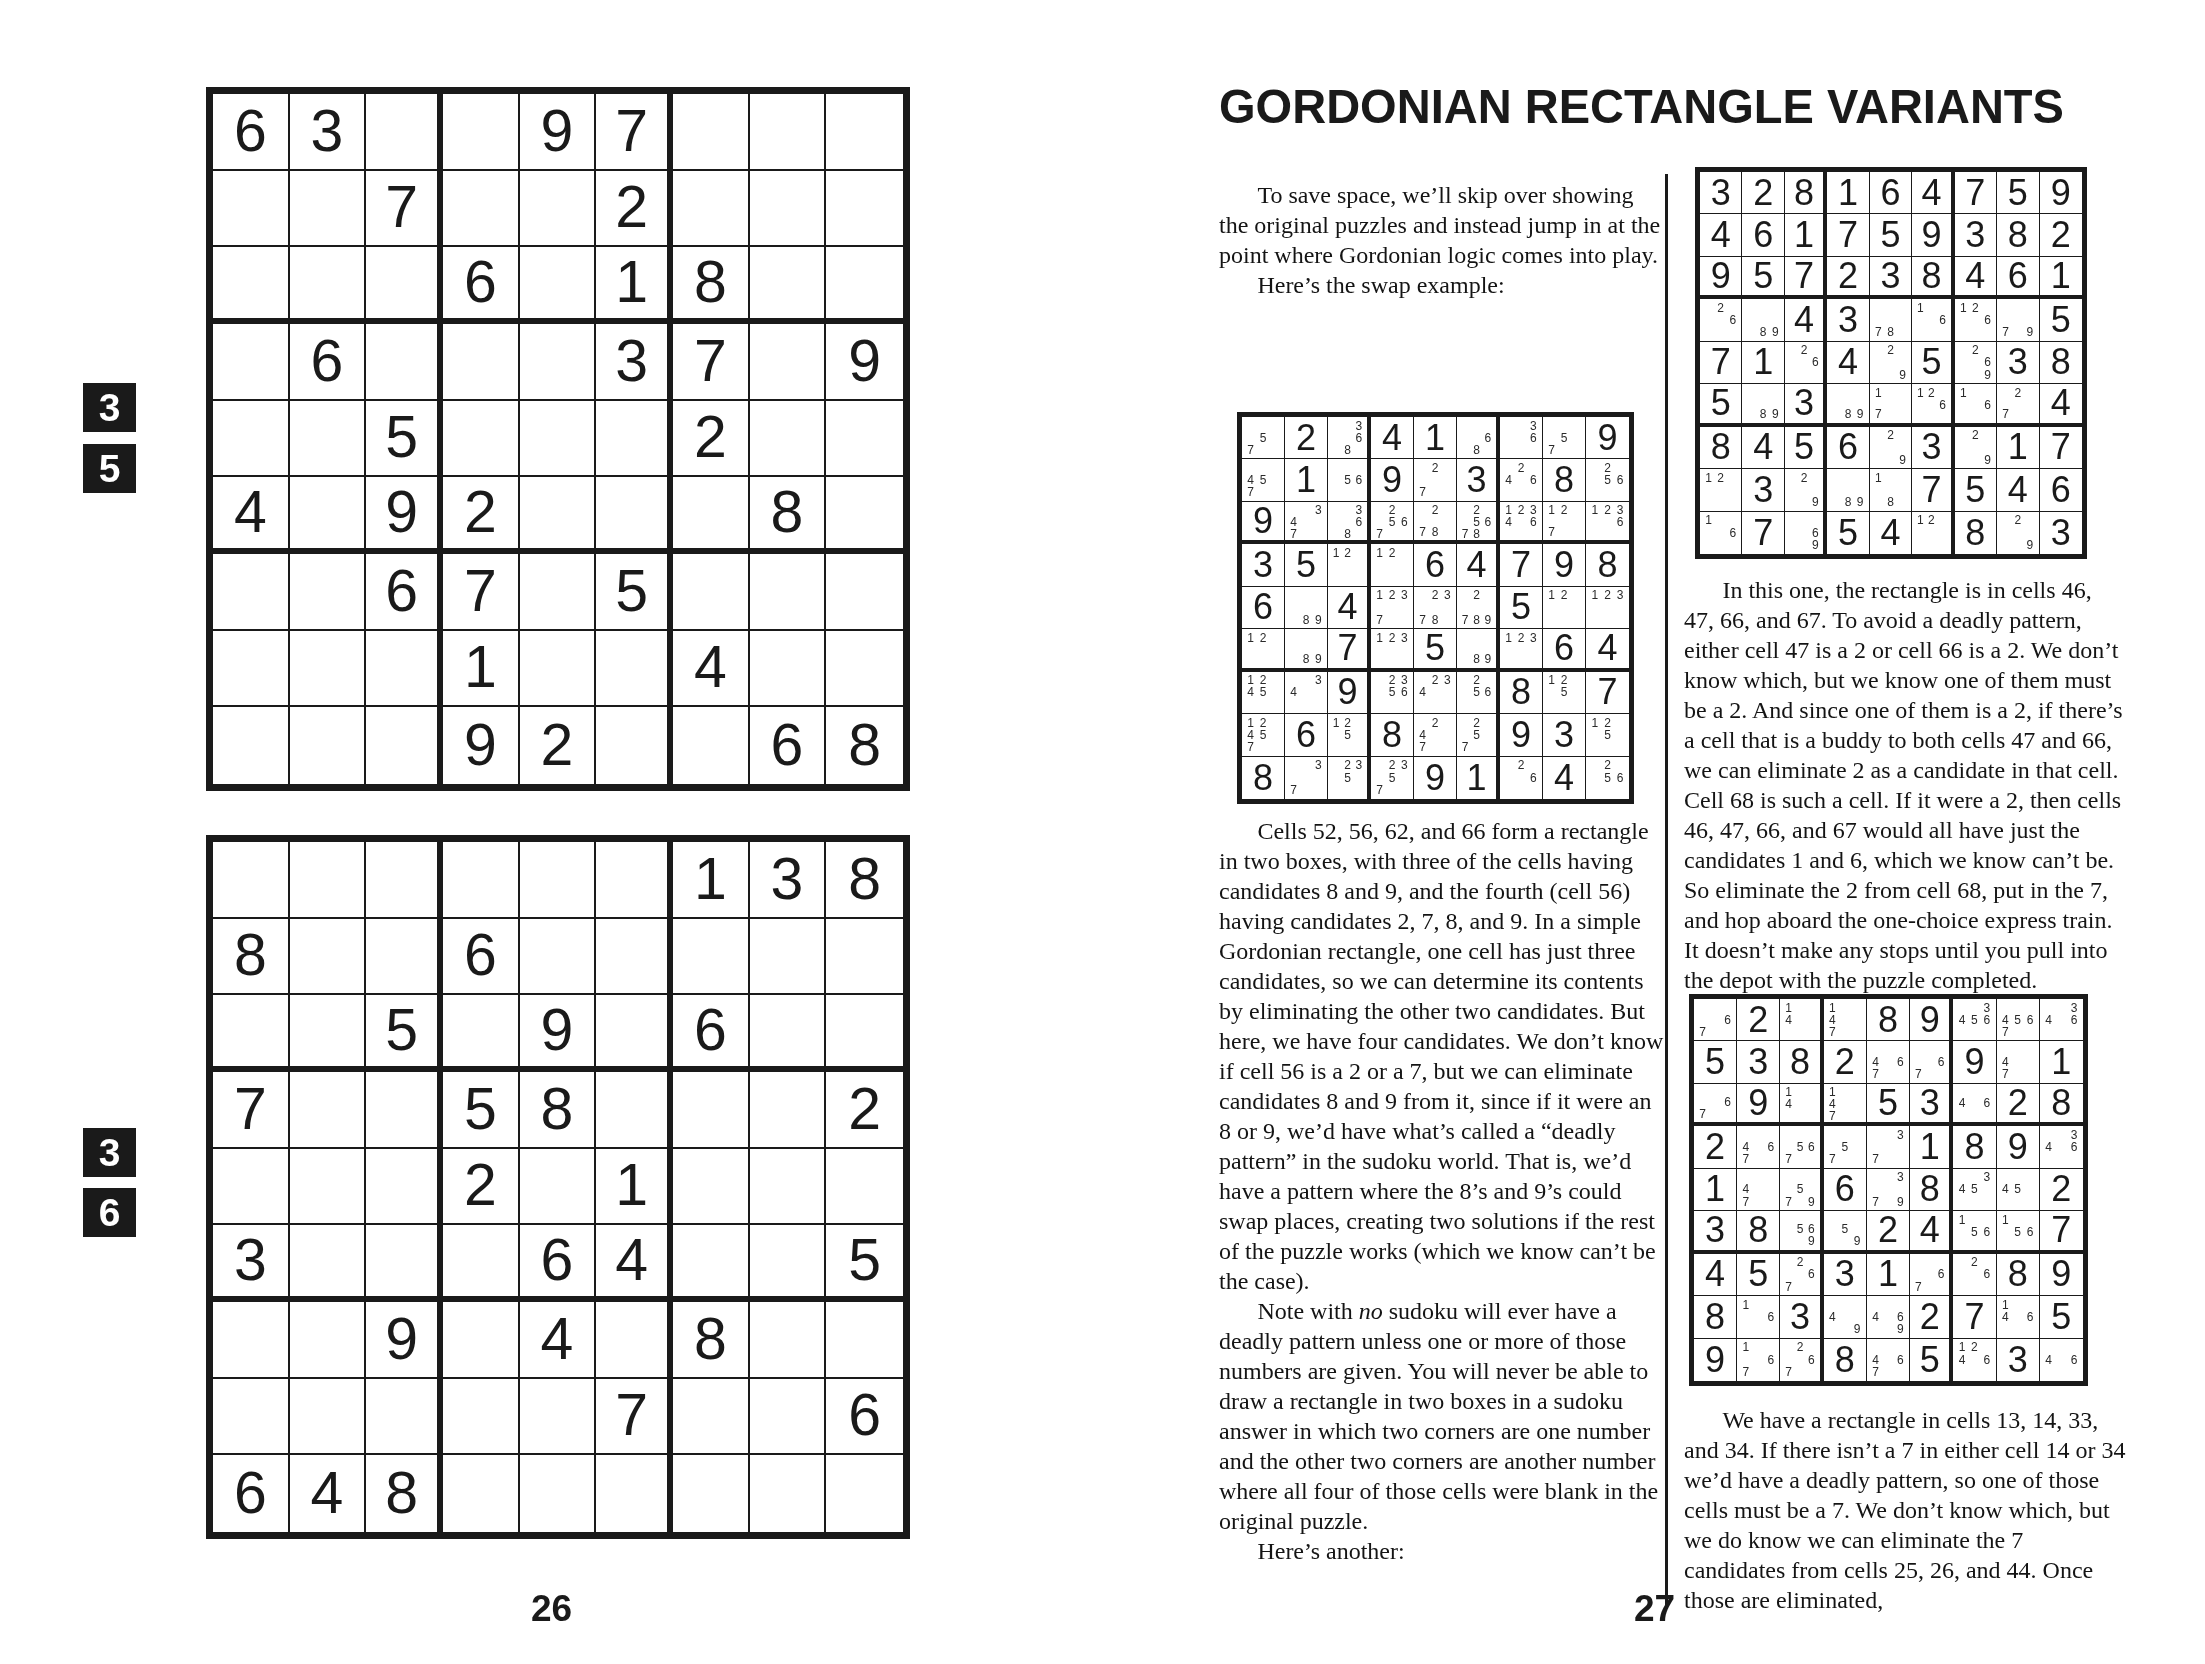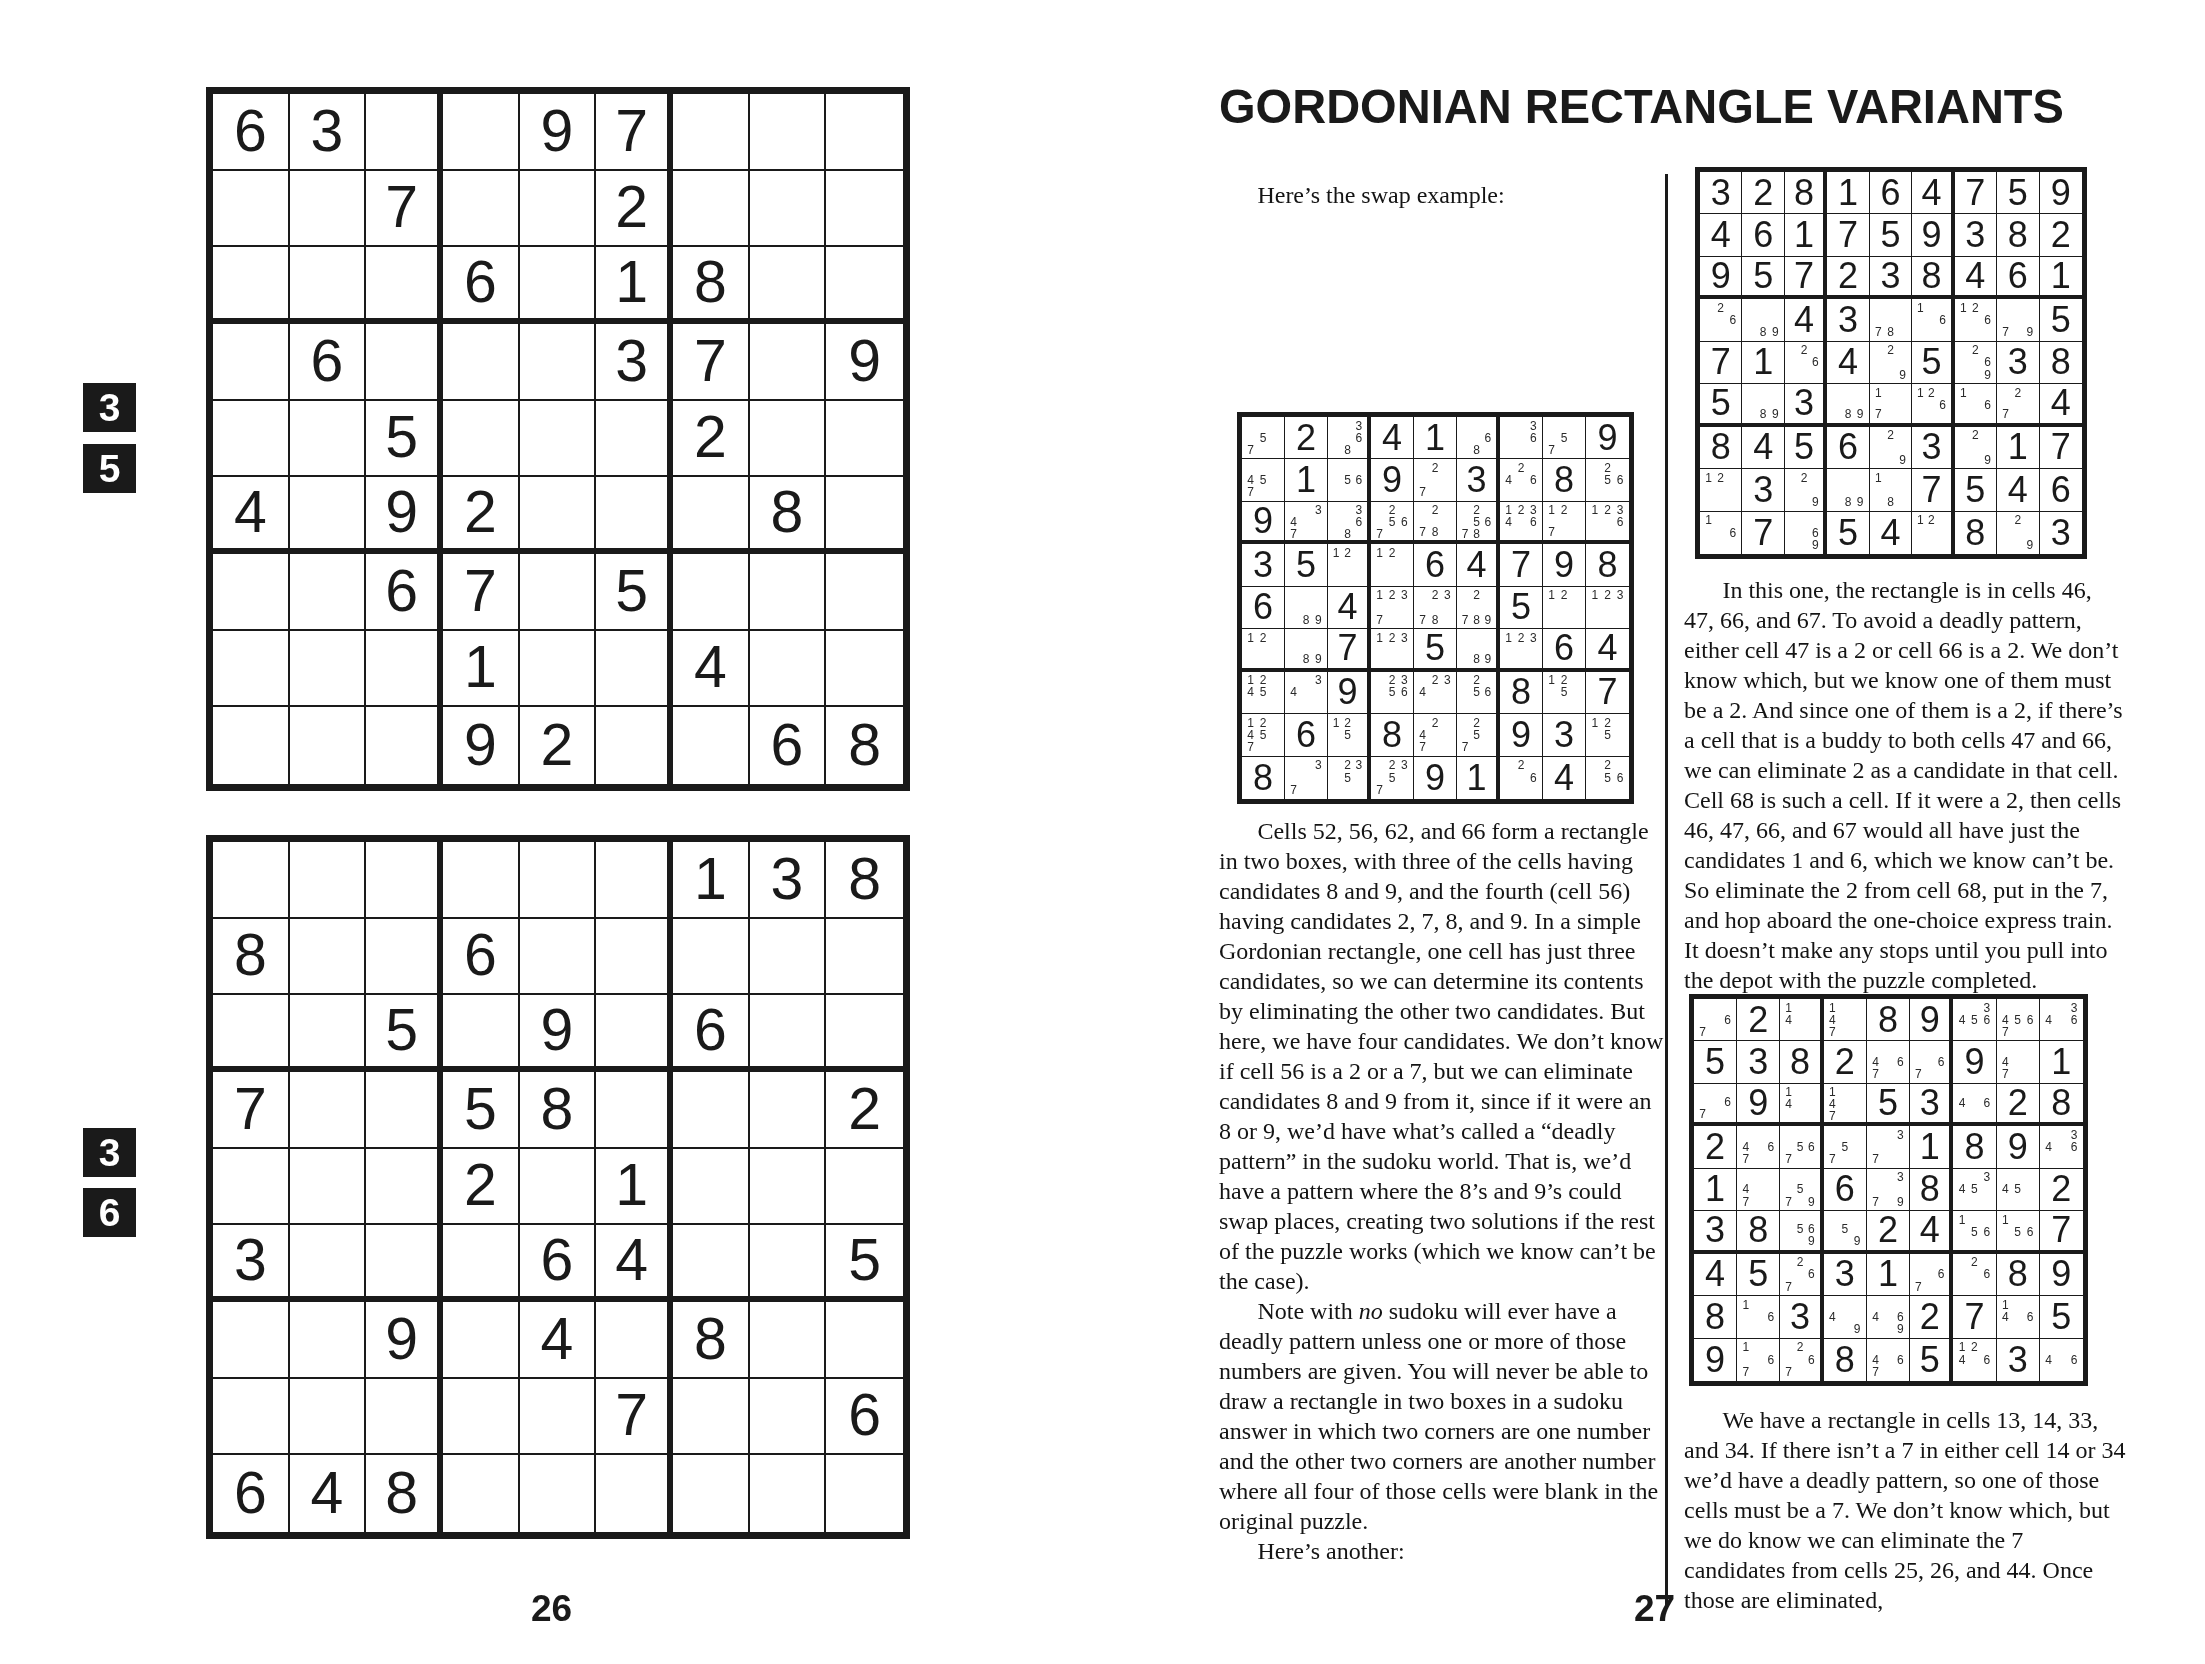--- a/index.html
+++ b/index.html
@@ -319,20 +319,21 @@
 
     <div class="pagenum" style="left:0;top:1588px;">26</div>
   </div>
 
   <div>
     <div class="title">GORDONIAN RECTANGLE VARIANTS</div>
 
     <div class="divider" style="left:1665px;top:174px;height:1432px;"></div>
 
     <div class="textcol" style="left:1219px;top:180px;width:448px;">
+        <p class="indent">To save space, we’ll skip over showing the original puzzles and instead jump in at the point where Gordonian logic comes into play.</p>
         <p class="indent">Here’s the swap example:</p>
       </div>
 
     <div class="sudoku mini" style="left:1237px;top:412px;width:397px;height:392px;">
         <div class="cell">
           <div class="cands">
             <span style="grid-area: 2 / 2;">5</span>
             <span style="grid-area: 3 / 1;">7</span>
           </div>
         </div>

